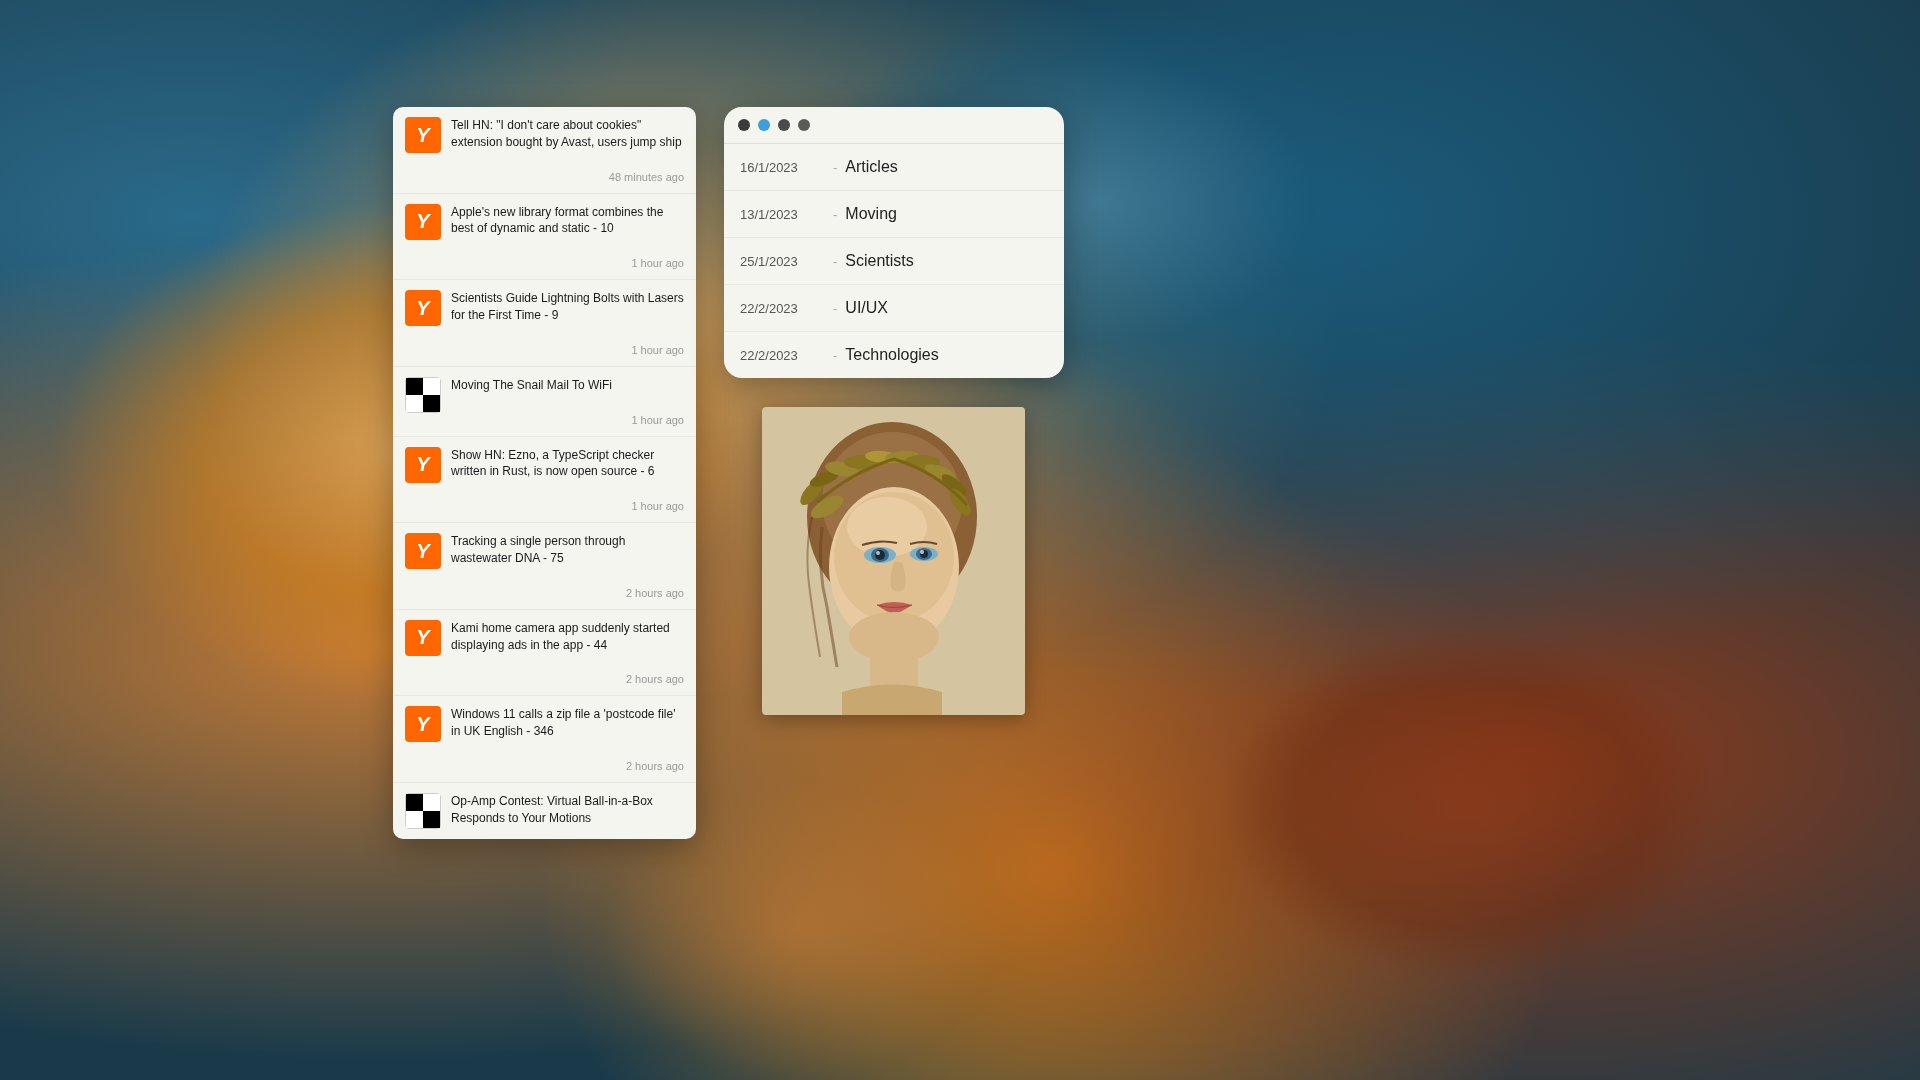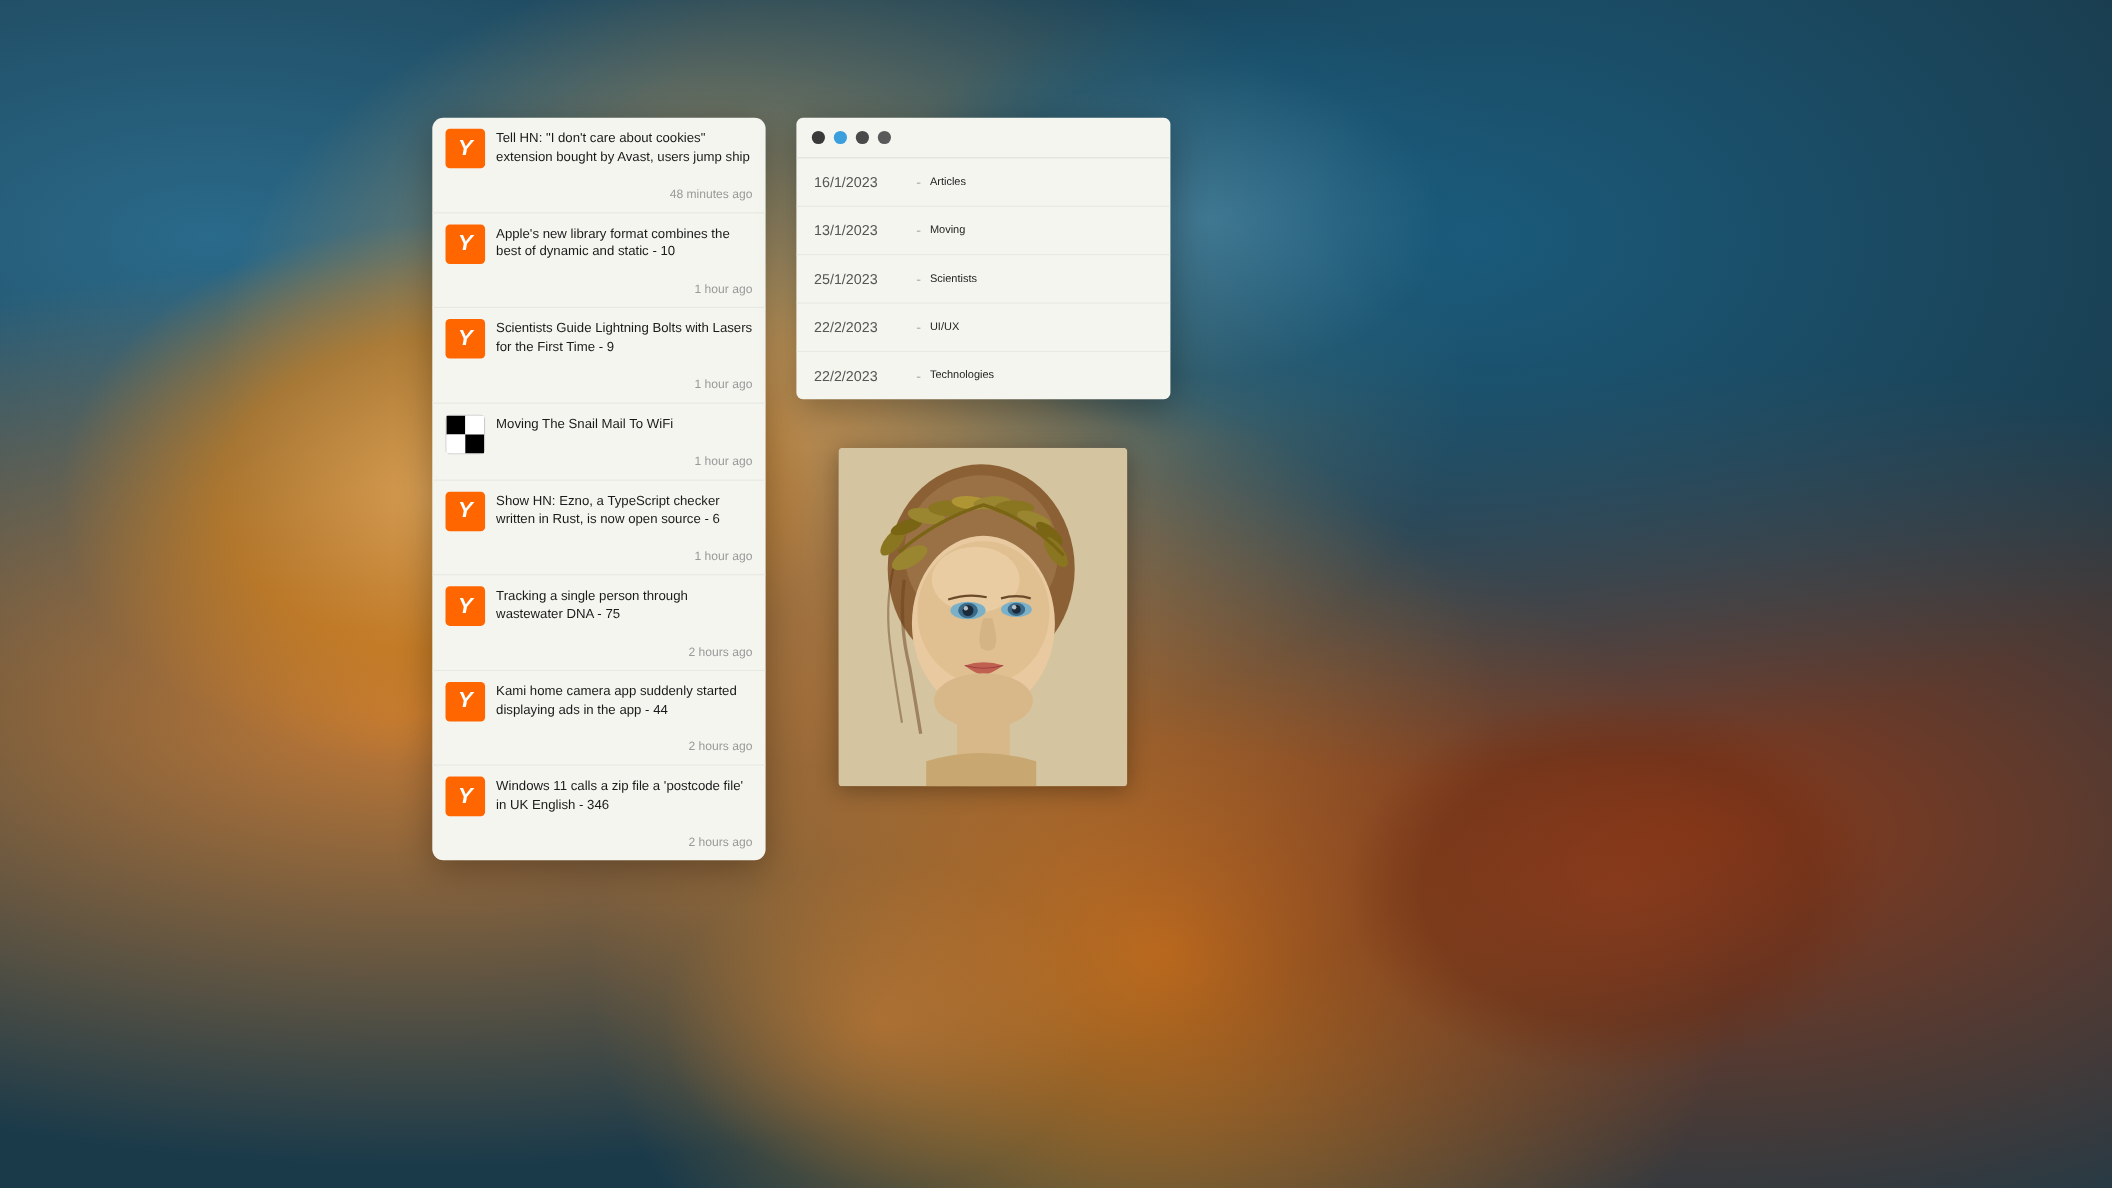--- a/index.html
+++ b/index.html
@@ -146,21 +146,21 @@
       margin-top: 20px;
     }
 
     
     .reading-panel {
       position: absolute;
       top: 107px;
       left: 724px;
       width: 340px;
       background: #f5f5f0;
-      border-radius: 6px;
+      border-radius: 18px;
       box-shadow: 0 8px 32px rgba(0,0,0,0.3);
       overflow: hidden;
     }
 
     .reading-titlebar {
       display: flex;
       align-items: center;
       gap: 8px;
       padding: 12px 14px;
       border-bottom: 1px solid #e0e0da;
@@ -195,21 +195,21 @@
       width: 85px;
       flex-shrink: 0;
     }
 
     .reading-sep {
       color: #aaa;
       font-size: 13px;
     }
 
     .reading-cat {
-      font-size: 10px;
+      font-size: 16px;
       color: #222;
       font-weight: 400;
     }
 
     
     .image-panel {
       position: absolute;
       top: 407px;
       left: 762px;
       width: 263px;
@@ -318,20 +318,34 @@
   </div>
     <div class="hn-item">
     <div class="hn-icon hn-icon-orange">
         <span>Y</span>
       </div>
     <div class="hn-content">
       <div class="hn-title">Windows 11 calls a zip file a 'postcode file' in UK English - 346</div>
       <div class="hn-time">2 hours ago</div>
     </div>
   </div>
+    <div class="hn-item">
+    <div class="hn-icon hn-icon-bw">
+        <div class="hn-icon-bw-inner">
+          <div class="q1"></div>
+          <div class="q2"></div>
+          <div class="q3"></div>
+          <div class="q4"></div>
+        </div>
+      </div>
+    <div class="hn-content">
+      <div class="hn-title">Op-Amp Contest: Virtual Ball-in-a-Box Responds to Your Motions</div>
+
+    </div>
+  </div>
   </div>
 
 <div class="reading-panel">
   <div class="reading-titlebar">
     <div class="traffic-dot dot-dark"></div>
     <div class="traffic-dot dot-blue"></div>
     <div class="traffic-dot dot-dark2"></div>
     <div class="traffic-dot dot-dark3"></div>
   </div>
   <div id="reading-list-items">

